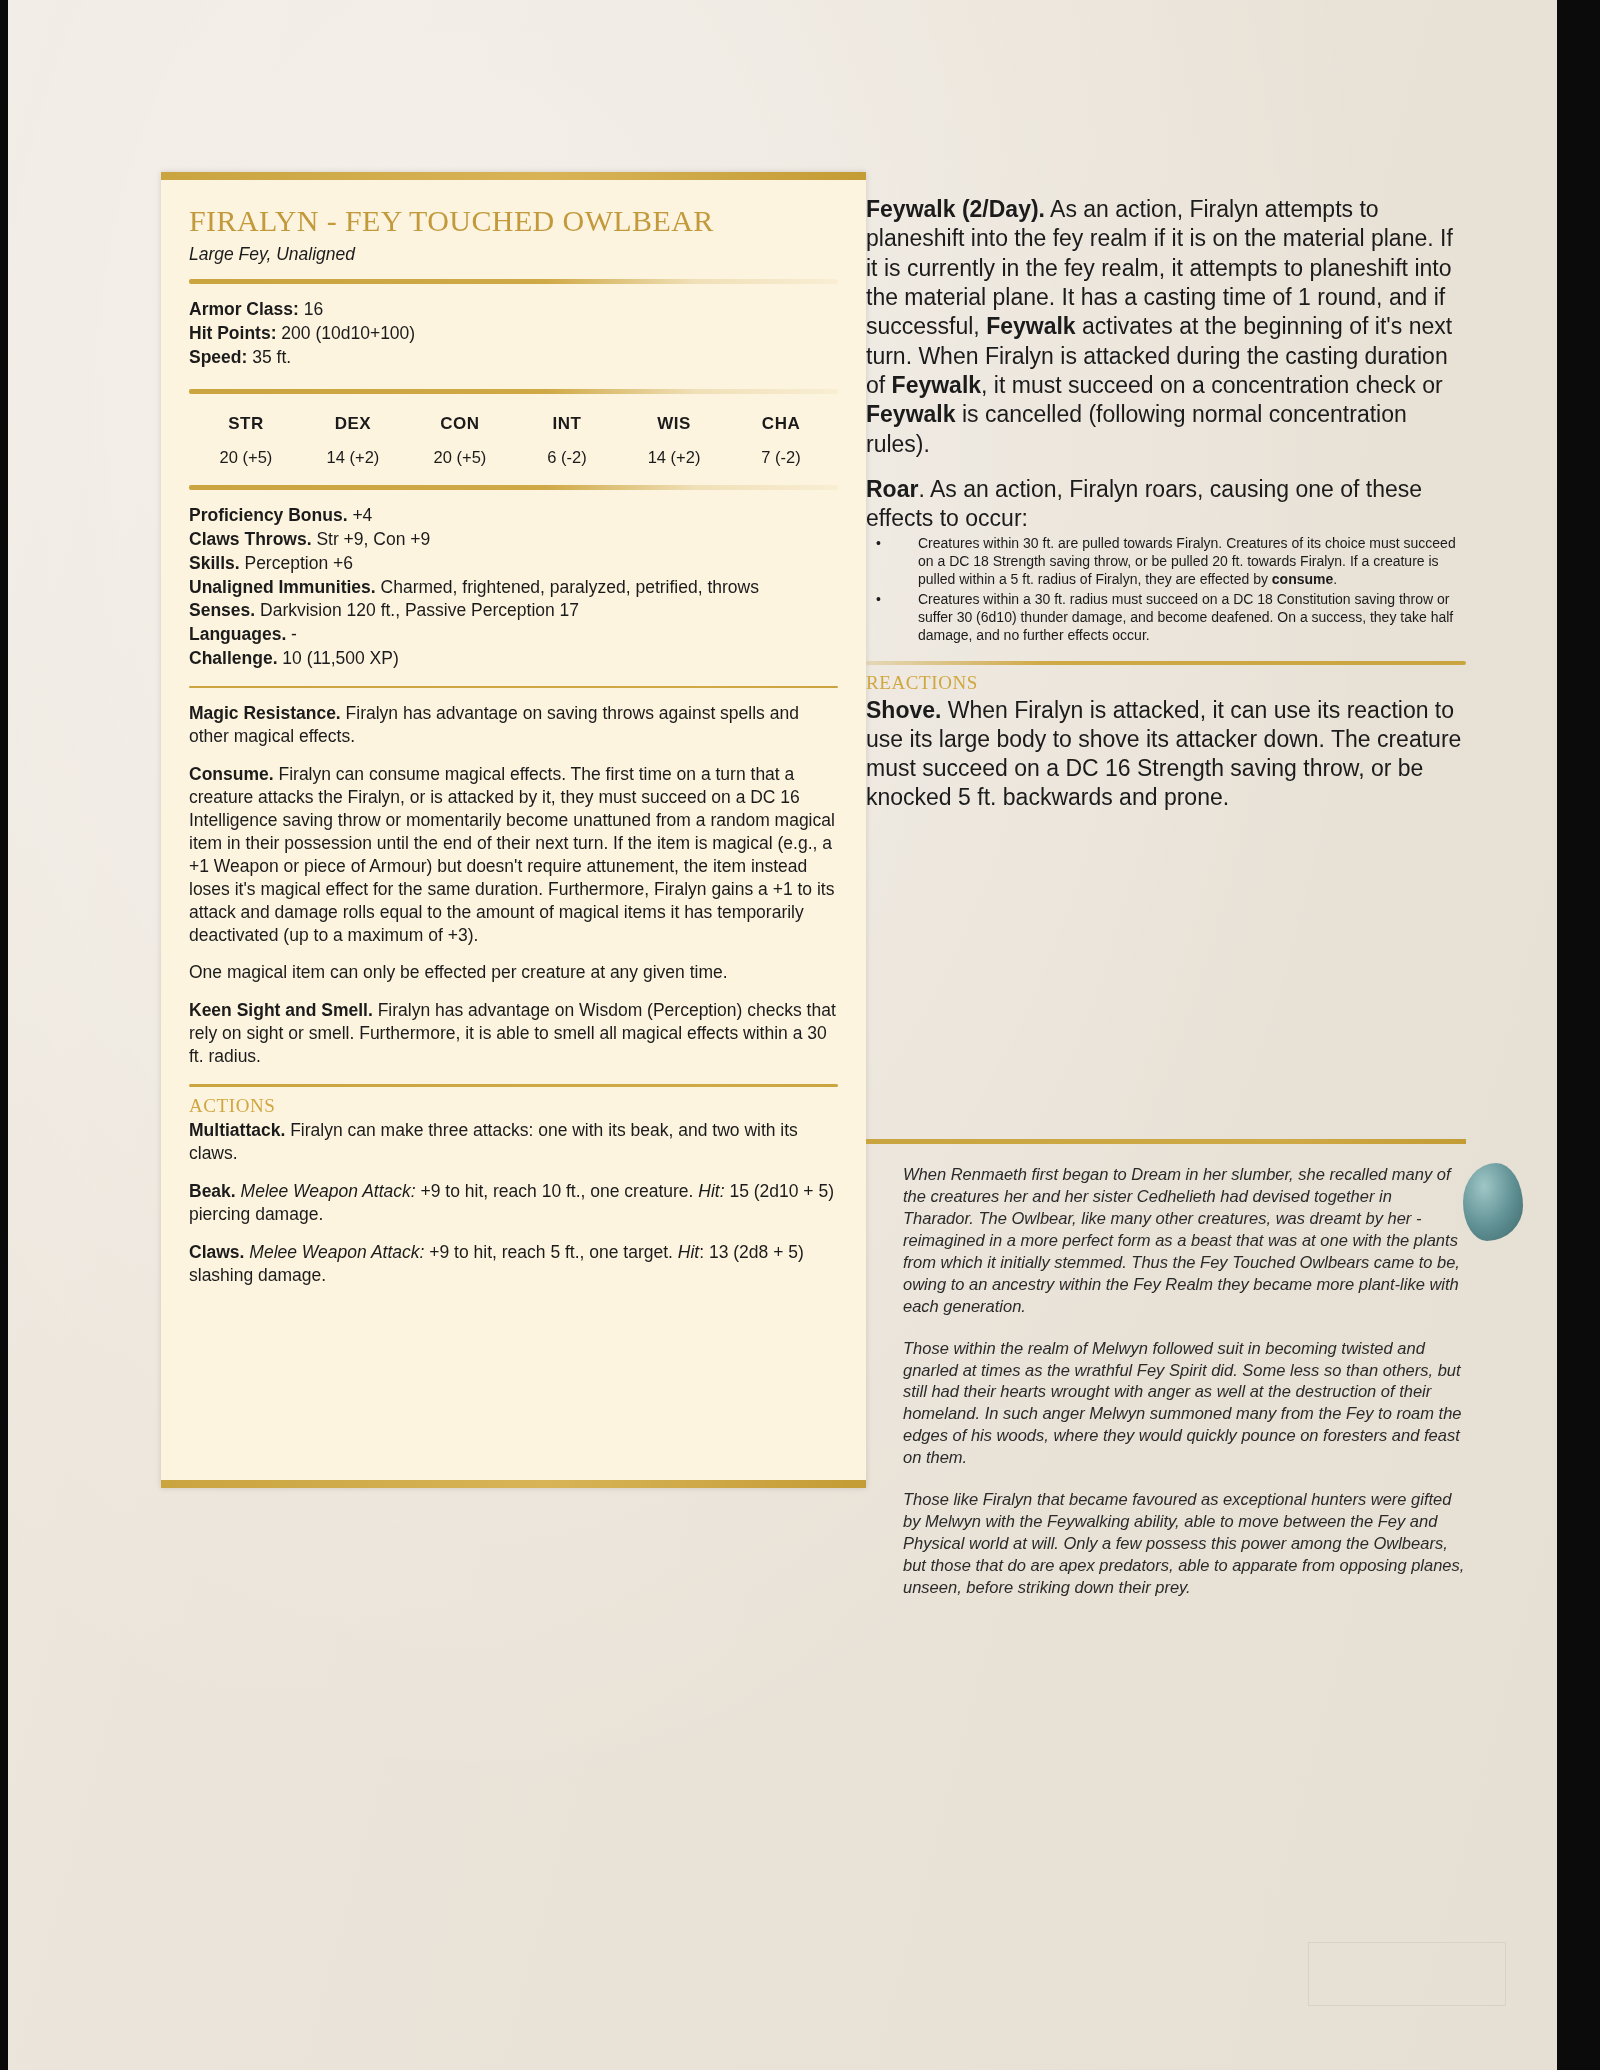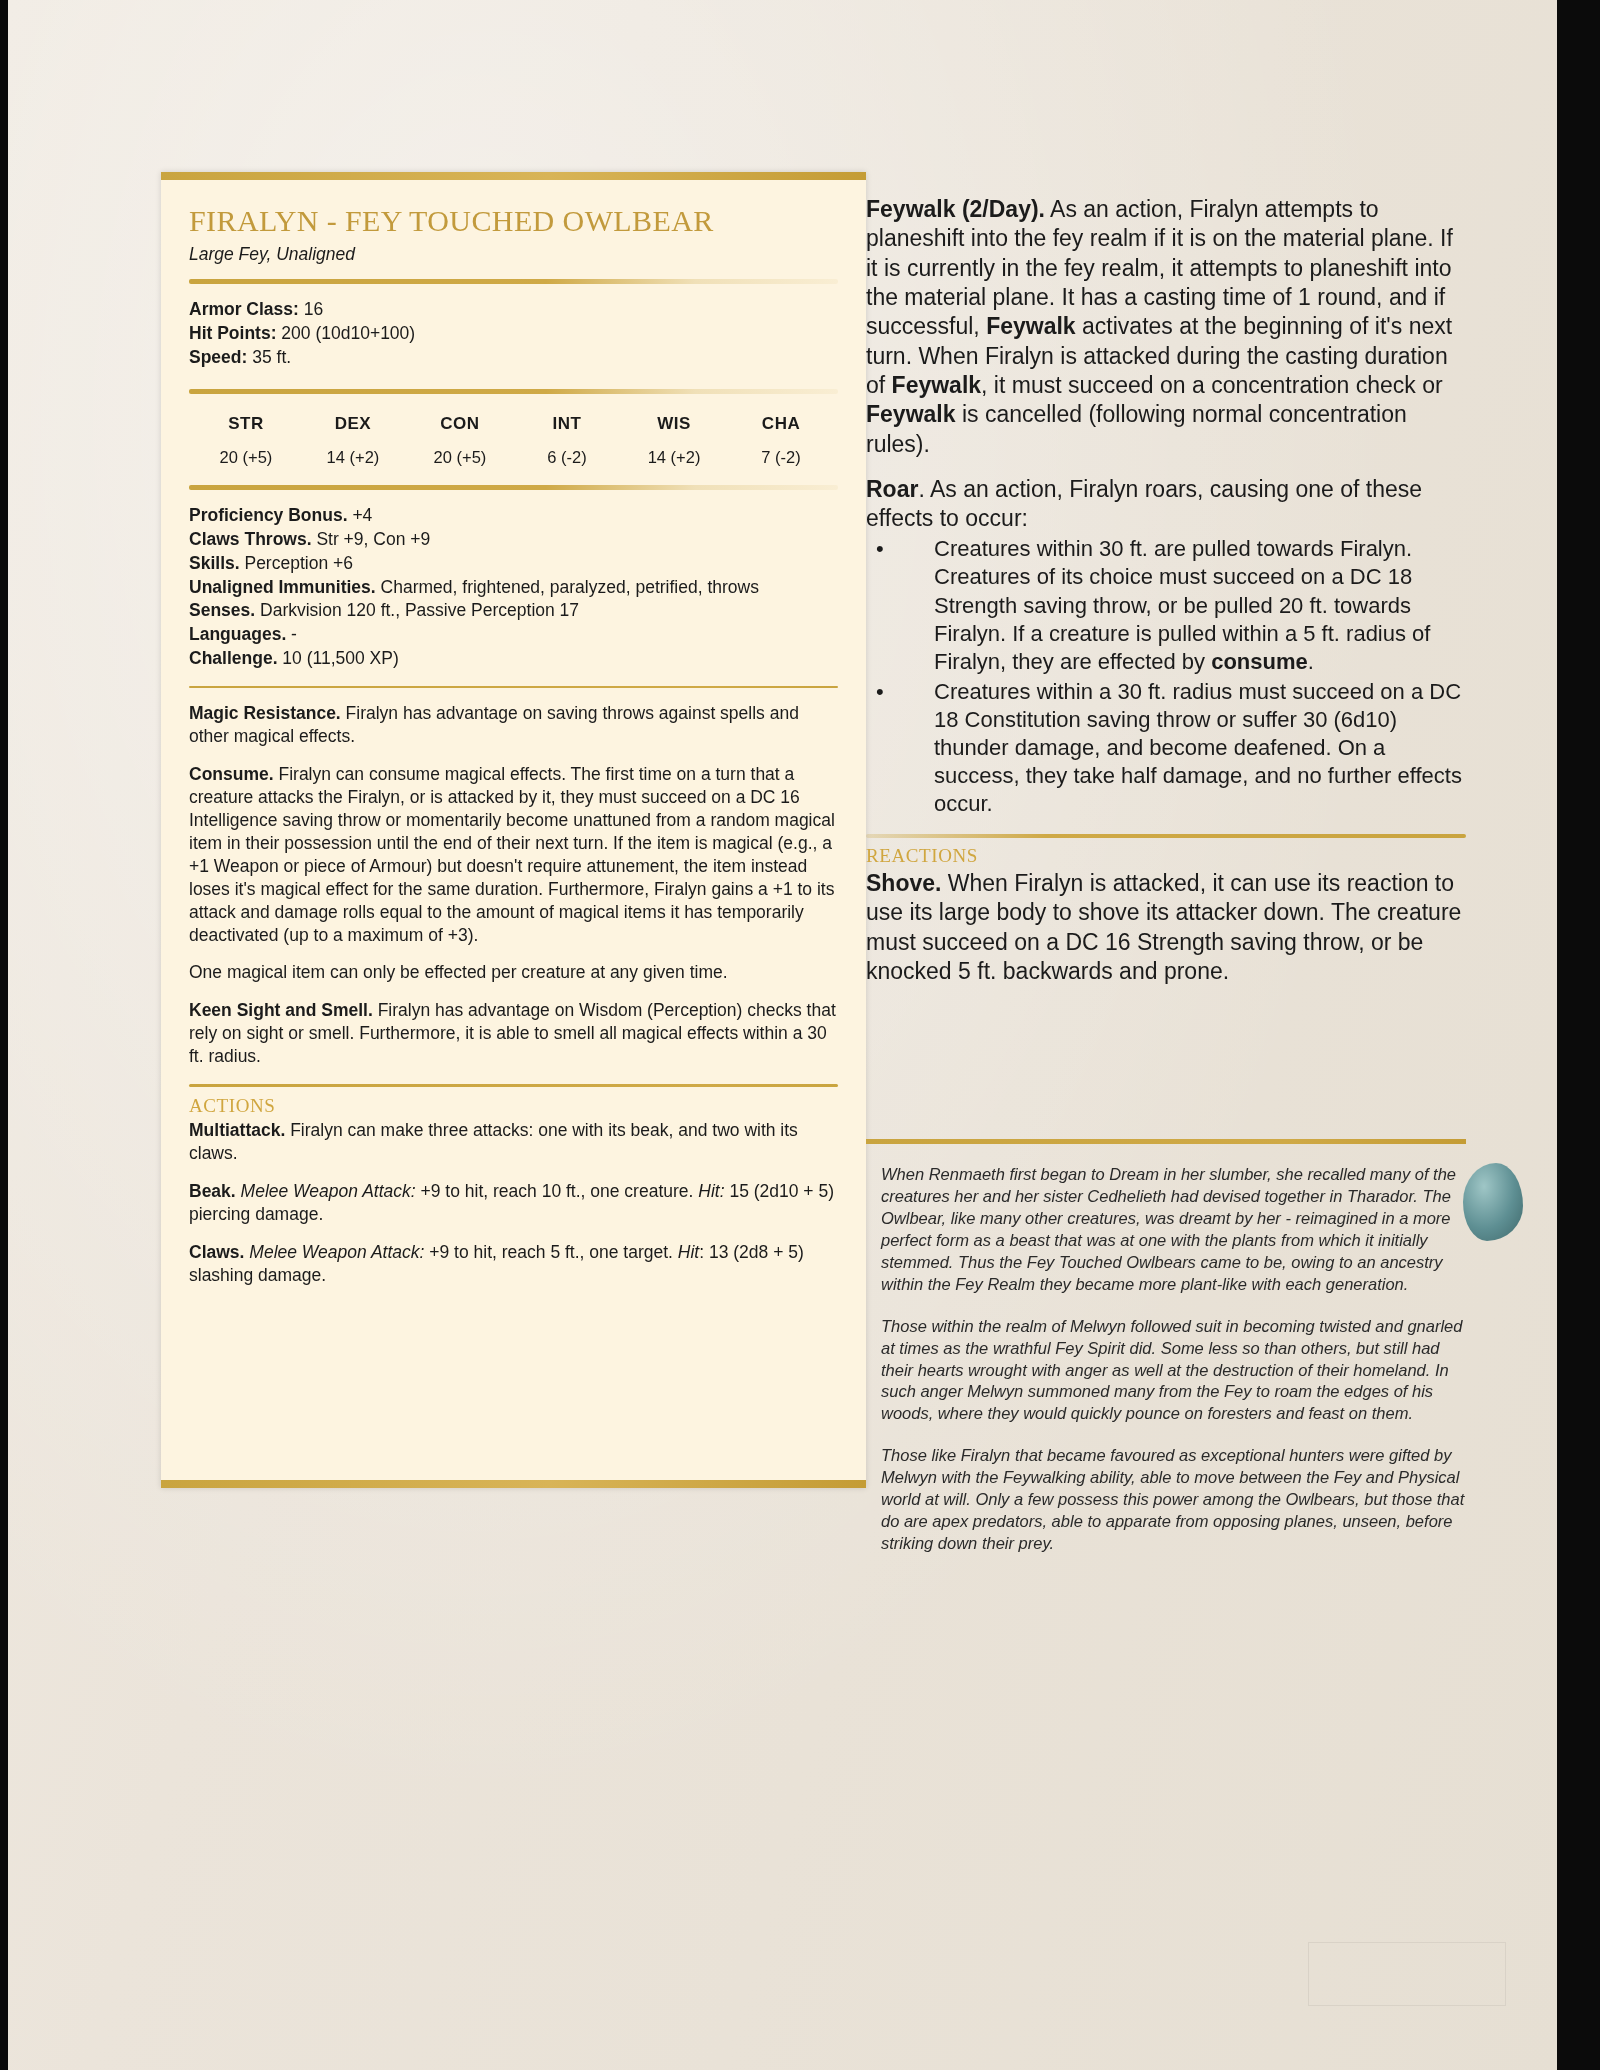--- a/index.html
+++ b/index.html
@@ -137,40 +137,40 @@
     color: #1b1b1b;
     line-height: 1.275;
     margin: 0 0 16px 0;
   }
   ul.rlist {
     margin: 0;
     padding: 0;
     list-style: none;
   }
   ul.rlist li {
-    font-size: 22px;
+    font-size: 14px;
     line-height: 1.275;
     color: #1b1b1b;
     position: relative;
-    padding-left: 68px;
+    padding-left: 52px;
     margin-bottom: 2px;
   }
   ul.rlist li:before {
     content: "•";
     position: absolute;
     left: 10px;
     top: 0;
   }
   .lore-rule {
     height: 5px;
     background: linear-gradient(90deg, #c9a43f, #cfa946 70%, #c49c35);
     margin-bottom: 20px;
   }
   .lore-inner {
-    padding-left: 15px;
+    padding-left: 37px;
   }
   .lore-p {
     font-style: italic;
     font-size: 16.5px;
     line-height: 1.33;
     color: #2a2a2a;
     margin: 0 0 20px 0;
   }
   .lore-p:last-child { margin-bottom: 0; }
   .art-blob {

